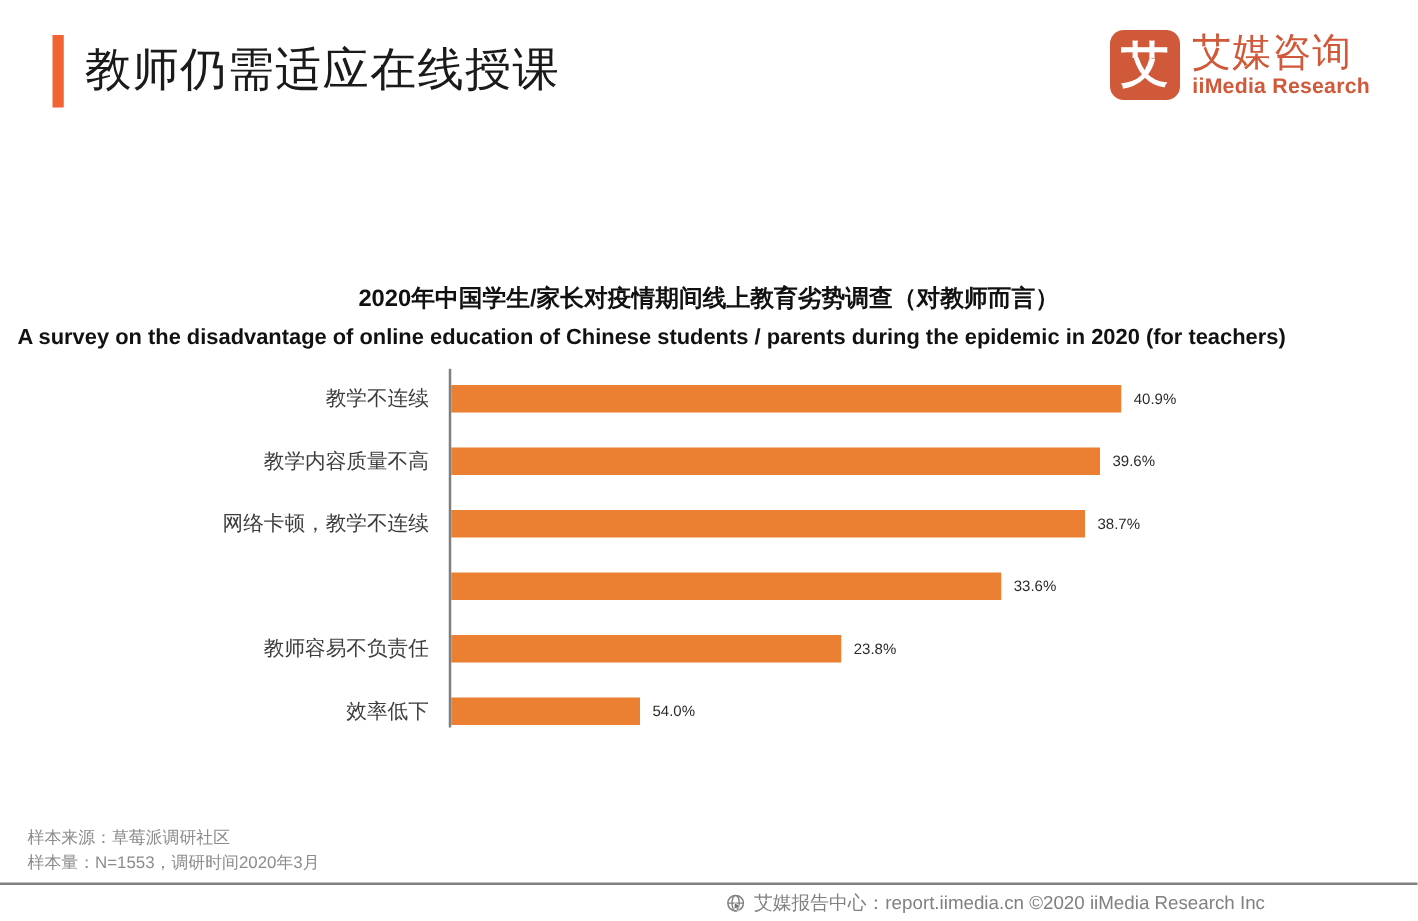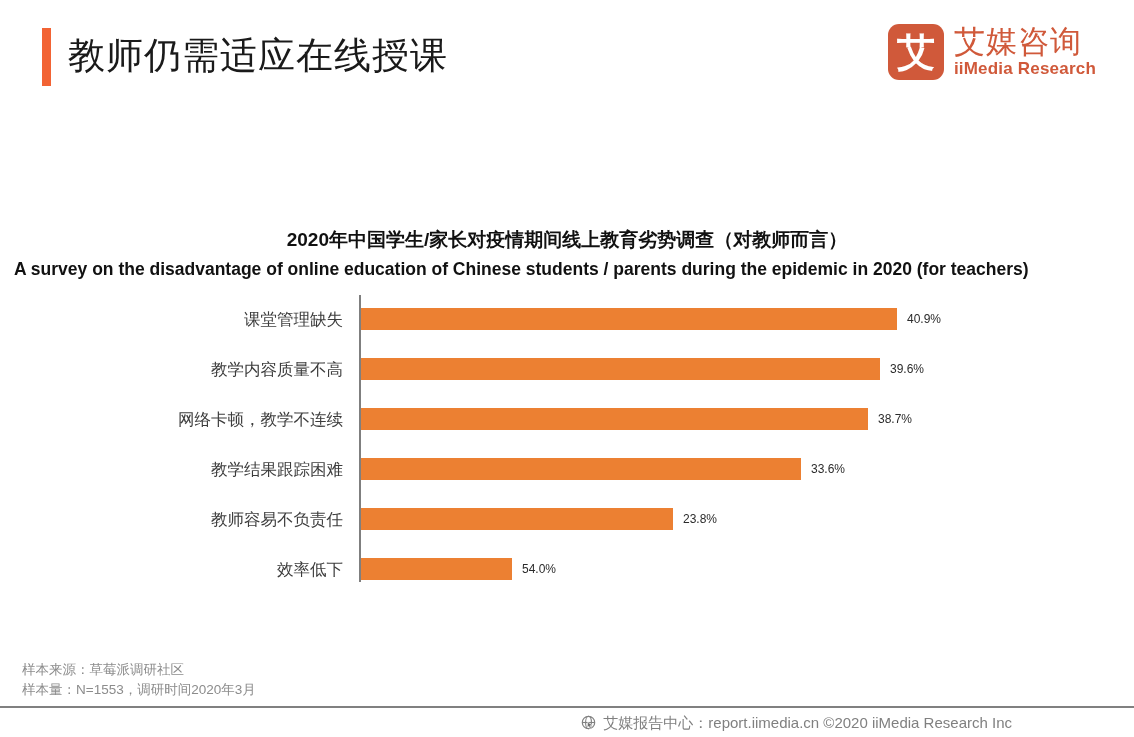--- a/index.html
+++ b/index.html
@@ -211,39 +211,38 @@
 </div>
 
 <div class="chart-wrap">
   <div class="chart-title-cn">2020年中国学生/家长对疫情期间线上教育劣势调查（对教师而言）</div>
   <div class="chart-title-en">A survey on the disadvantage of online education of Chinese students / parents during the epidemic in 2020 (for teachers)</div>
 
   <div class="plot">
     <div class="axis-line"></div>
 
     <div class="bar-row" style="top:13px;">
-      <div class="bar-label">课堂管理缺失</div>
+      <div class="bar-label">教学不连续</div>
       <div class="bar" style="width: 536px; background: rgb(236, 128, 50);"></div>
       <div class="bar-value" style="left: 907px;">40.9%</div>
     </div>
 
     <div class="bar-row" style="top:63px;">
       <div class="bar-label">教学内容质量不高</div>
       <div class="bar" style="width: 519px; background: rgb(236, 128, 50);"></div>
       <div class="bar-value" style="left: 890px;">39.6%</div>
     </div>
 
     <div class="bar-row" style="top:113px;">
       <div class="bar-label">网络卡顿，教学不连续</div>
       <div class="bar" style="width: 507px; background: rgb(236, 128, 50);"></div>
       <div class="bar-value" style="left: 878px;">38.7%</div>
     </div>
 
     <div class="bar-row" style="top:163px;">
-      <div class="bar-label">教学结果跟踪困难</div>
       <div class="bar" style="width: 440px; background: rgb(236, 128, 50);"></div>
       <div class="bar-value" style="left: 811px;">33.6%</div>
     </div>
 
     <div class="bar-row" style="top:213px;">
       <div class="bar-label">教师容易不负责任</div>
       <div class="bar" style="width: 312px; background: rgb(236, 128, 50);"></div>
       <div class="bar-value" style="left: 683px;">23.8%</div>
     </div>
 

